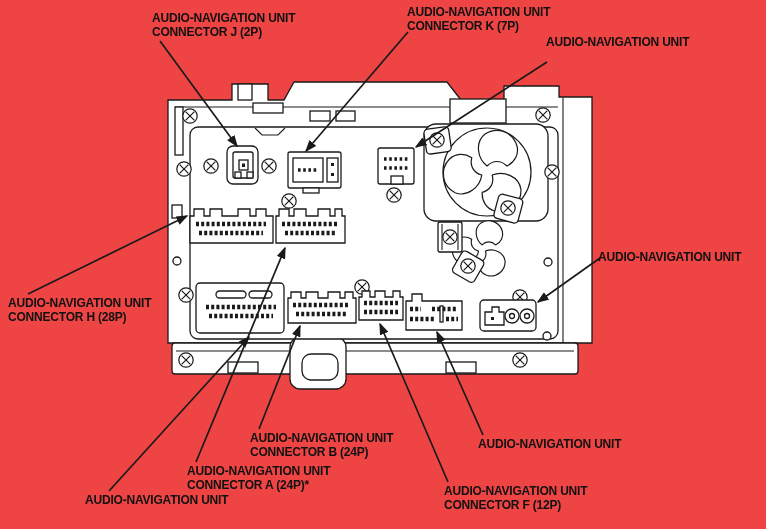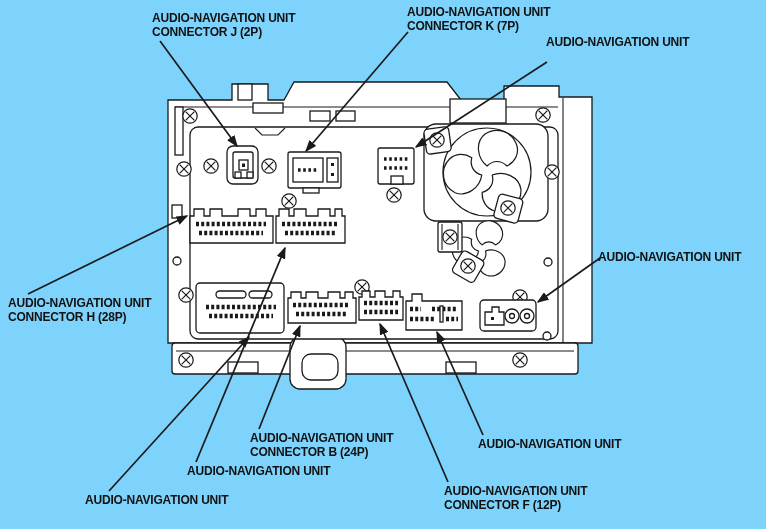--- a/index.html
+++ b/index.html
@@ -1,17 +1,17 @@
 <!DOCTYPE html>
 <html><head>
 <meta charset="utf-8">
 <style>
   html,body{margin:0;padding:0;background:#fff;}
   .canvas{
-    position:relative;width:766px;height:529px;background:#7dd3fc;
+    position:relative;width:766px;height:529px;background:#ef4444;
     font-family:"Liberation Sans",sans-serif;overflow:hidden;
   }
   .canvas svg{position:absolute;left:0;top:0;}
   .lbl{
     position:absolute;font-weight:bold;font-size:12px;line-height:14px;
     color:#111;letter-spacing:-0.2px;white-space:nowrap;
   }
   .outline{fill:#fff;stroke:#1a1a1a;stroke-width:1.3;}
   .thin{fill:none;stroke:#1a1a1a;stroke-width:1.1;}
   .pins{stroke:#1a1a1a;stroke-width:4.5;stroke-dasharray:3 2.2;fill:none;}
@@ -222,20 +222,21 @@
     </div>
       <div class="lbl" style="left: 598px; top: 250px;">
       <div>AUDIO-NAVIGATION UNIT</div>
     </div>
       <div class="lbl" style="left: 250px; top: 431px;">
       <div>AUDIO-NAVIGATION UNIT</div>
       <div>CONNECTOR B (24P)</div>
     </div>
       <div class="lbl" style="left: 187px; top: 464px;">
       <div>AUDIO-NAVIGATION UNIT</div>
+      <div>CONNECTOR A (24P)*</div>
     </div>
       <div class="lbl" style="left: 85px; top: 493px;">
       <div>AUDIO-NAVIGATION UNIT</div>
     </div>
       <div class="lbl" style="left: 444px; top: 484px;">
       <div>AUDIO-NAVIGATION UNIT</div>
       <div>CONNECTOR F (12P)</div>
     </div>
       <div class="lbl" style="left: 478px; top: 437px;">
       <div>AUDIO-NAVIGATION UNIT</div>

